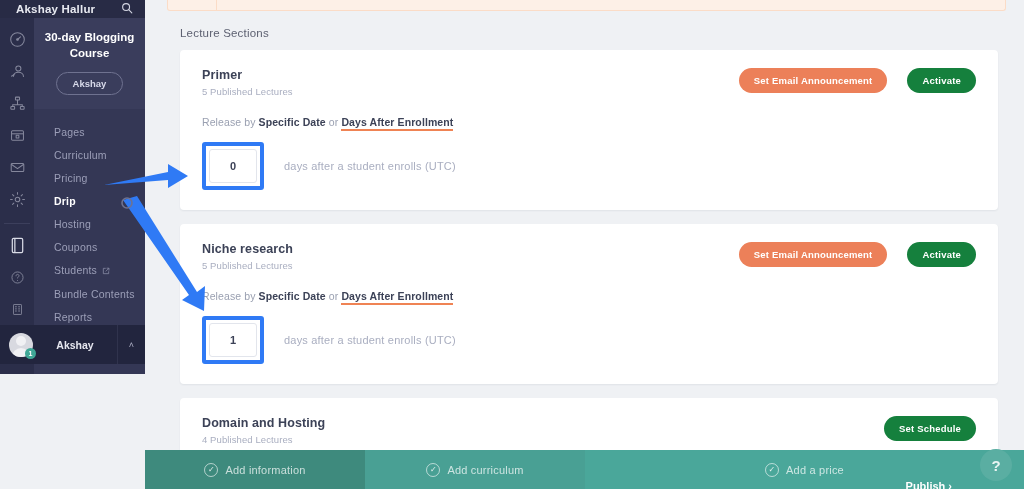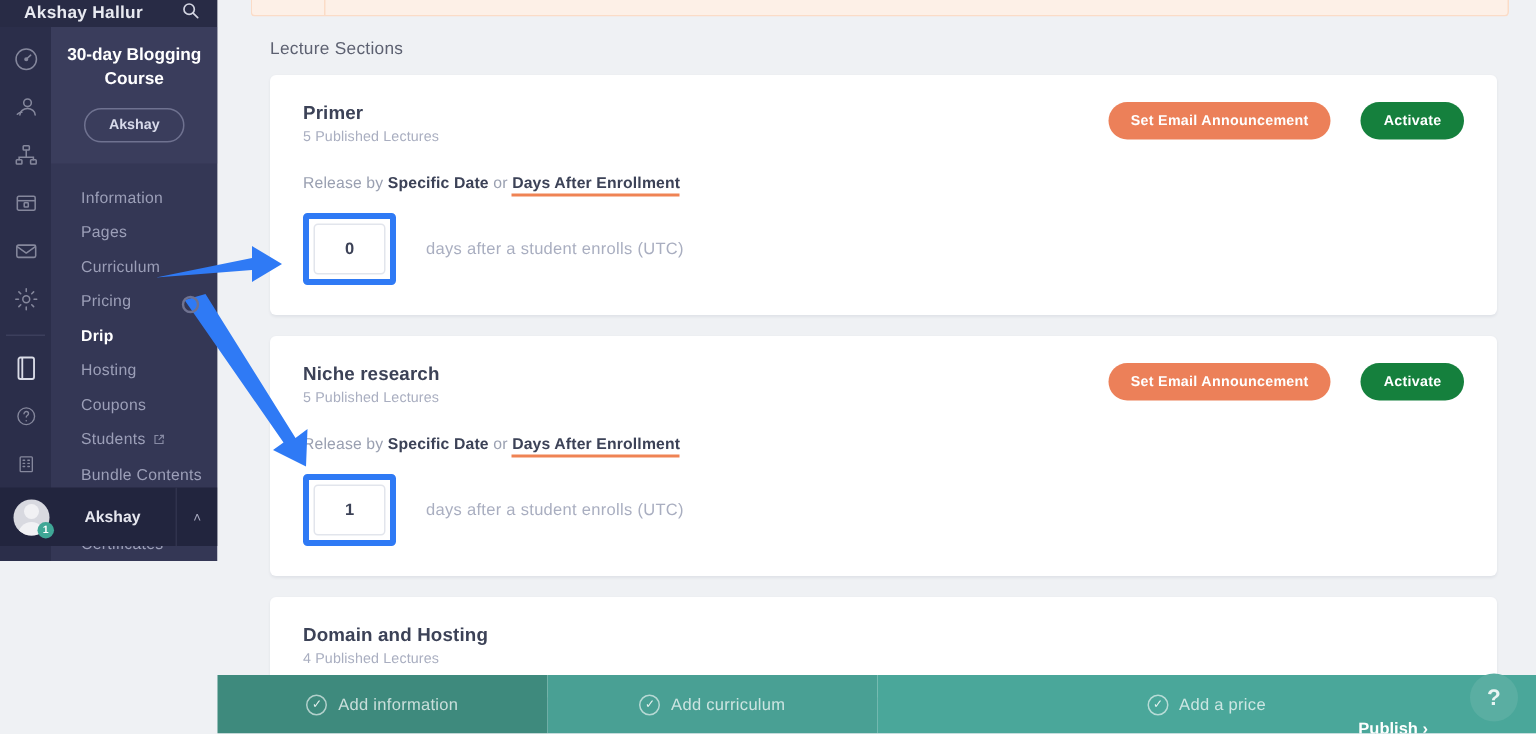--- a/index.html
+++ b/index.html
@@ -267,21 +267,20 @@
           </div>
         </div>
       </div>
 
       <nav class="nav-col">
         <div class="course-card">
           <div class="course-title">30-day Blogging Course</div>
           <button class="preview-btn">Akshay</button>
         </div>
         <div class="nav-list" id="nav-list">
-            <a class="nav-item"><span>Information</span></a>
             <a class="nav-item"><span>Pages</span></a>
             <a class="nav-item"><span>Curriculum</span></a>
             <a class="nav-item"><span>Pricing</span></a>
             <a class="nav-item current"><span>Drip</span></a>
             <a class="nav-item"><span>Hosting</span></a>
             <a class="nav-item"><span>Coupons</span></a>
             <a class="nav-item"><span>Students</span><span class="ext-ic"><svg width="8" height="8" viewBox="0 0 12 12" fill="none" stroke="#9c9fb8" stroke-width="1.2">
                   <path d="M5 2H2v8h8V7" stroke-linecap="round"></path>
                   <path d="M7.5 1.8H10.4V4.7" stroke-linecap="round"></path>
                   <path d="M10.2 2L6 6.2" stroke-linecap="round"></path>
@@ -345,20 +344,23 @@
             <span class="hl"><input class="num-box" type="text" value="1" style=""></span>
             <span class="days-label">days after a student enrolls (UTC)</span>
           </div>
         </div>
         <div class="card">
           <div class="card-head">
             <div>
               <div class="card-title">Domain and Hosting</div>
               <div class="card-sub">4 Published Lectures</div>
             </div>
+            <div class="btn-row">
+              <button class="btn btn-teal">Set Schedule</button>
+            </div>
           </div>
         </div>
       </div>
   </main>
 
   <div class="bottom-bar">
     <div class="step step-1">
       <span class="check-ic">✓</span>
       <span>Add information</span>
     </div>

